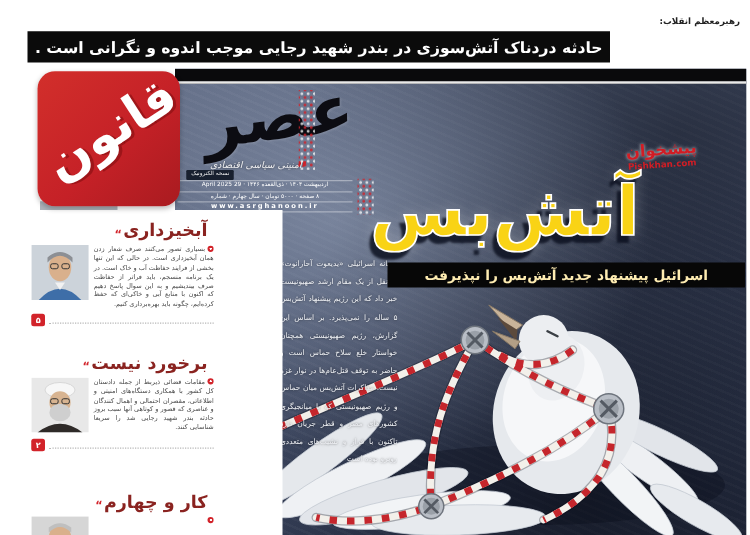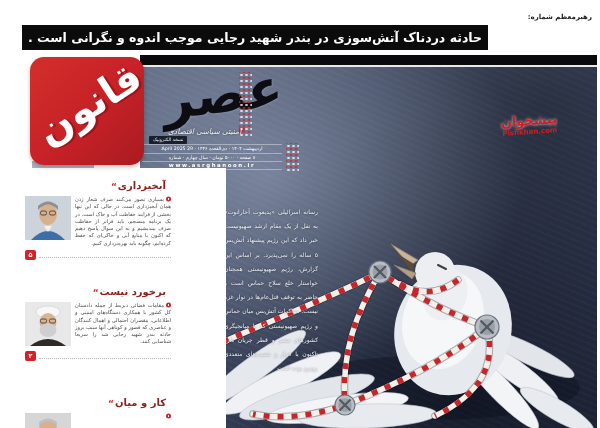--- a/index.html
+++ b/index.html
@@ -131,21 +131,21 @@
   .sidebar {
     position:absolute; left:0; top:168px; width:226px; height:260px;
     background:#ffffff; z-index:4; overflow:hidden;
   }
   .sb-item { position:absolute; left:25px; width:146px; }
   .sb-item-1 { top:6px; }  .sb-item-2 { top:112px; }  .sb-item-3 { top:223px; }
   .sb-title-row {
     direction:rtl; text-align:right; padding-right:5px; margin-bottom:3px;
     white-space:nowrap;
   }
-  .sb-title { color:#8a2320; font-size:10px; font-weight:bold; }
+  .sb-title { color:#8a2320; font-size:14px; font-weight:bold; }
   .sb-title-icon {
     color:#d2232a; font-size:9px; font-weight:bold; display:inline-block;
     transform:translateY(1px); margin-right:1px;
   }
   .sb-media { direction:rtl; overflow:hidden; }
   .sb-photo { float:left; width:46px; height:44px; margin-right:4px; margin-bottom:2px; }
   .sb-text {
     font-size:5.2px; line-height:7.3px; color:#4a4a4a; text-align:justify;
   }
   .sb-bullet {
@@ -157,21 +157,21 @@
   .sb-badge {
     width:11px; height:10px; background:#d2232a; border-radius:2px; color:#fff;
     font-size:6.5px; font-weight:bold; display:flex; align-items:center;
     justify-content:center; flex:0 0 auto;
   }
   .sb-dotline { flex:1; border-bottom:1.6px dotted #b8b8b8; height:5px; }
 </style>
 </head>
 <body>
 
-<div class="quote-attrib">رهبرمعظم شماره:</div>
+<div class="quote-attrib">رهبرمعظم انقلاب:</div>
 <div class="banner">حادثه دردناک آتش‌سوزی در بندر شهید رجایی موجب اندوه و نگرانی است .</div>
 
 <div class="image-block">
   <div class="image-topbar"></div>
 
   <div class="asr-script">عصر</div>
   <div class="masthead-quote-icon">“</div>
   <div class="tagline">امنیتی سیاسی اقتصادی</div>
   <div class="edition-tab">نسخه الکترونیک</div>
   <div class="info-rows">
@@ -245,24 +245,26 @@
       </g>
       <g transform="translate(150,185)">
         <circle r="10" fill="#b9bec6" stroke="#6e747d" stroke-width="1.2"></circle>
           <circle r="6.8" fill="#9aa0a8"></circle>
         <line x1="-5.5" y1="-5.5" x2="5.5" y2="5.5" stroke="#545a63" stroke-width="2.2"></line>
           <line x1="5.5" y1="-5.5" x2="-5.5" y2="5.5" stroke="#545a63" stroke-width="2.2"></line>
       </g>
     </g>
   </svg>
 
+  <div class="headline-yellow">آتش‌بس</div>
   <div class="watermark">
     <span class="wm-fa">پیشخوان</span>
     <span class="wm-en">Pishkhan.com</span>
   </div>
+  <div class="kicker-bar">اسرائیل پیشنهاد جدید آتش‌بس را نپذیرفت</div>
   <div class="article-col">رسانه اسرائیلی «یدیعوت آحارانوت» به نقل از یک مقام ارشد صهیونیست خبر داد که این رژیم پیشنهاد آتش‌بس ۵ ساله را نمی‌پذیرد. بر اساس این گزارش، رژیم صهیونیستی همچنان خواستار خلع سلاح حماس است و حاضر به توقف قتل‌عام‌ها در نوار غزه نیست. مذاکرات آتش‌بس میان حماس و رژیم صهیونیستی که با میانجیگری کشورهای مصر و قطر جریان دارد تاکنون با فراز و نشیب‌های متعددی روبرو بوده است</div>
 </div>
 
 <div class="logo-steps">
   <div class="step1"></div>
     <div class="step2"></div>
     <div class="step3"></div>
 </div>
 <div class="logo">
   <div class="logo-word">قانون</div>
@@ -309,21 +311,21 @@
       <div class="sb-text"><span class="sb-bullet"></span><span>مقامات قضائی ذیربط از جمله دادستان کل کشور با همکاری دستگاه‌های امنیتی و اطلاعاتی، مقصران احتمالی و اهمال کنندگان و عناصری که قصور و کوتاهی آنها سبب بروز حادثه بندر شهید رجایی شد را سریعا شناسایی کنند.</span></div>
     </div>
     <div class="sb-foot">
       <div class="sb-badge">۲</div>
       <div class="sb-dotline"></div>
     </div>
   </div>
 
   <div class="sb-item sb-item-3">
     <div class="sb-title-row">
-      <span class="sb-title">کار و میان</span><span class="sb-title-icon">“</span>
+      <span class="sb-title">کار و چهارم</span><span class="sb-title-icon">“</span>
     </div>
     <div class="sb-media">
       <svg class="sb-photo" viewBox="0 0 46 44">
         <rect width="46" height="44" fill="#d6d6d6"></rect>
         <ellipse cx="23" cy="17" rx="9" ry="10.5" fill="#d9b08c"></ellipse>
         <path d="M14,13 Q23,4 32,13 L32,9 Q23,2 14,9 Z" fill="#bfbfbf"></path>
         <ellipse cx="23" cy="25" rx="7.5" ry="5.5" fill="#c9c9c9"></ellipse>
         <path d="M4,44 Q23,27 42,44 Z" fill="#1d1d1f"></path>
         <path d="M19,31 L23,38 L27,31 Z" fill="#f5f5f5"></path>
       </svg>

